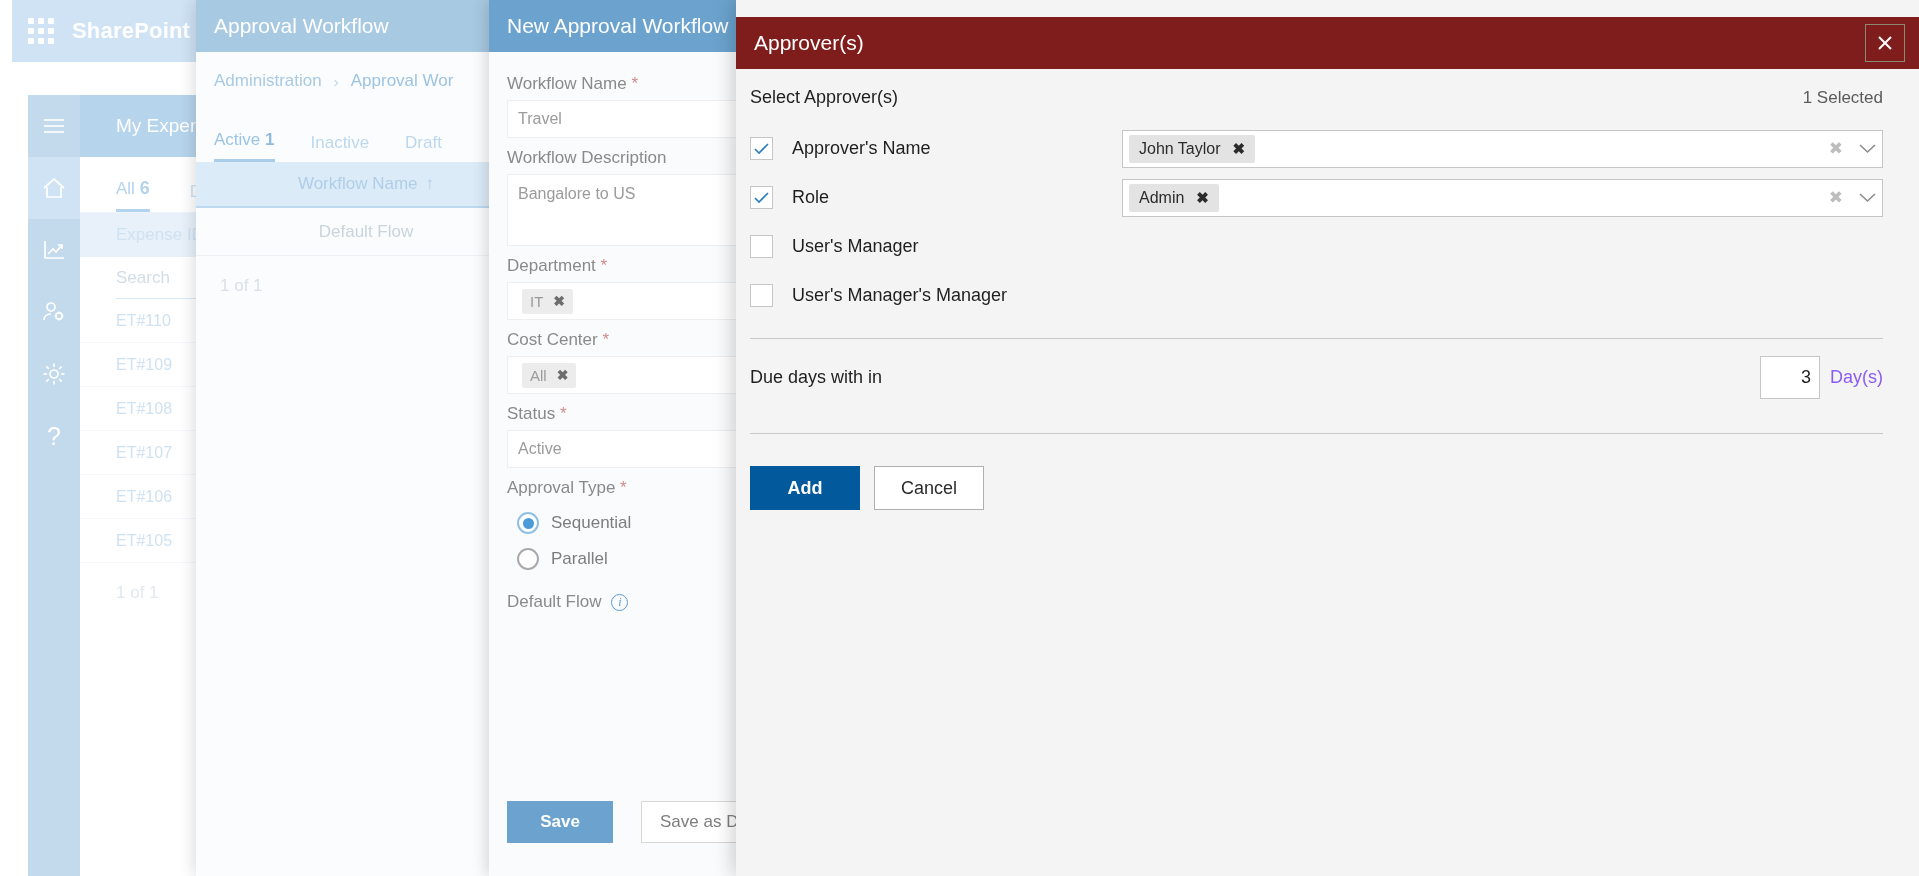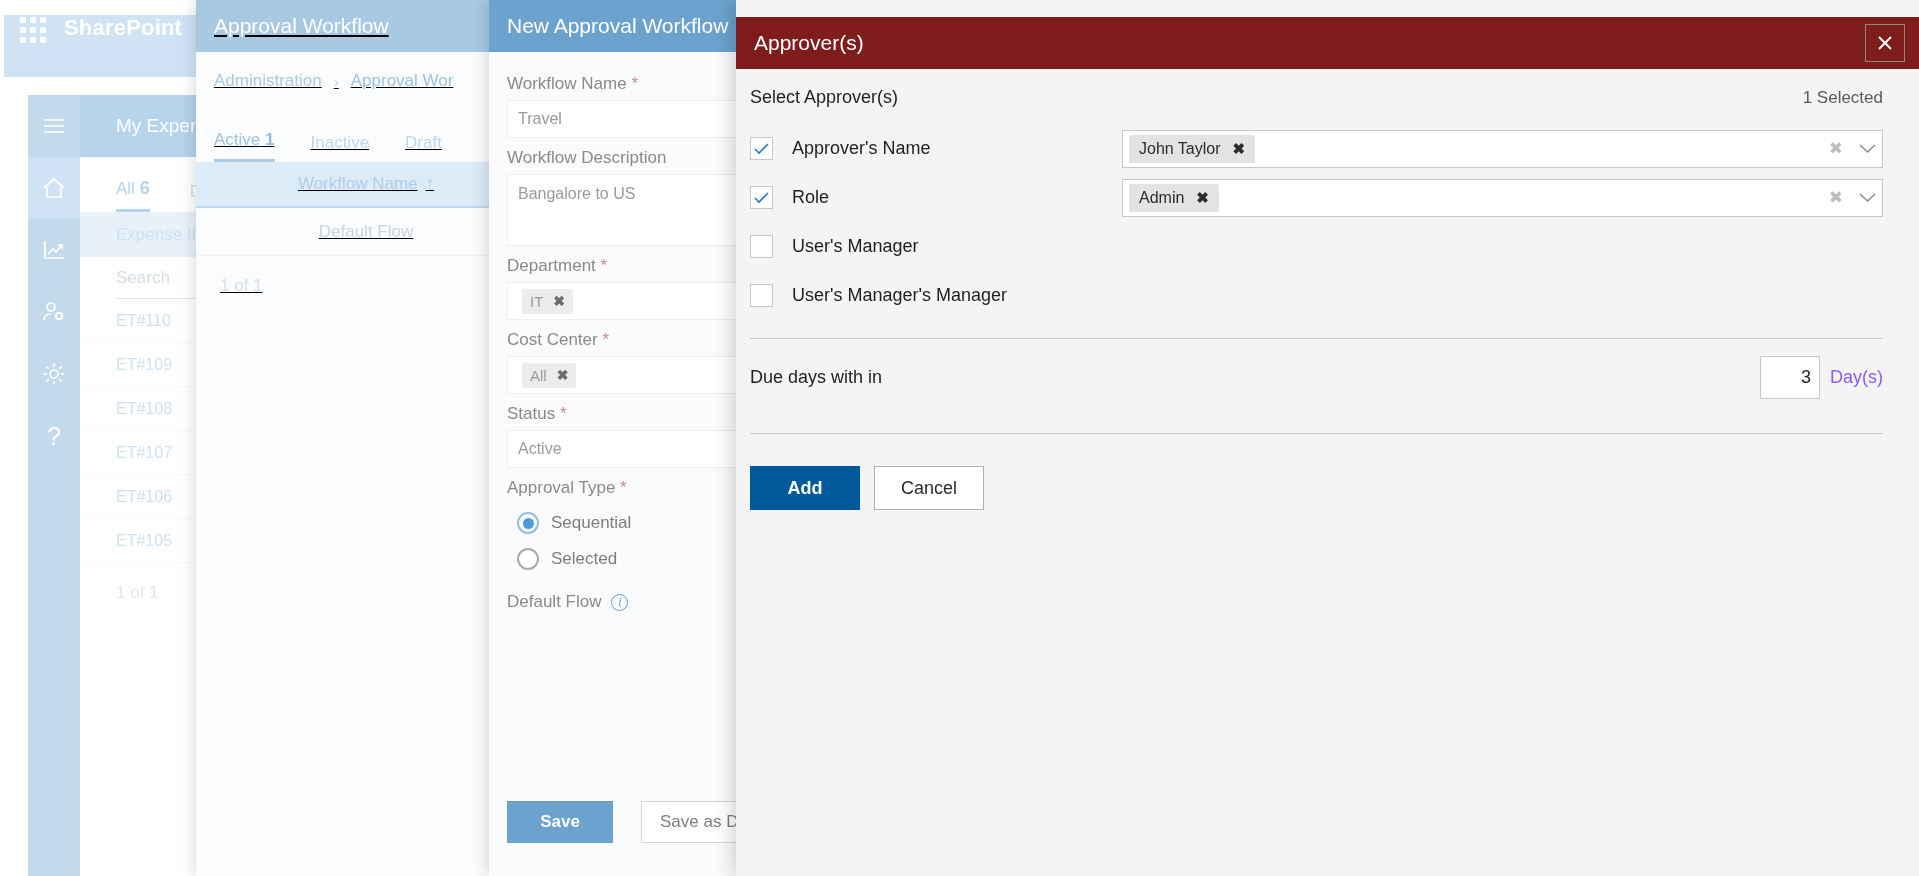--- a/index.html
+++ b/index.html
@@ -8,23 +8,23 @@
     font-family: "Liberation Sans", sans-serif;
     background: #ffffff;
     overflow: hidden;
   }
   #root { position: relative; width: 1919px; height: 876px; }
 
   
   .layer-base { position: absolute; inset: 0; background: #ffffff; }
 
   .sp-topbar {
-    position: absolute; left: 4px; top: 0; width: 240px; height: 62px;
+    position: absolute; left: 12px; top: 0; width: 240px; height: 62px;
     background: #cfe3f5;
-    display: flex; align-items: flex-start; margin-top: 15px;
+    display: flex; align-items: center;
   }
   .waffle { margin-left: 14px; width: 30px; height: 30px;
     display: grid; grid-template-columns: repeat(3, 6px); grid-template-rows: repeat(3, 6px);
     gap: 4px; align-content: center; justify-content: center; }
   .waffle i { width: 6px; height: 6px; background: #ffffff; border-radius: 1px; display: block; }
   .sp-brand { margin-left: 16px; color: #ffffff; font-size: 22px; font-weight: bold; letter-spacing: .2px; }
 
   .leftrail {
     position: absolute; left: 28px; top: 95px; width: 52px; height: 781px;
     background: #c3d9ec;
@@ -54,21 +54,20 @@
   .exp-row { height: 44px; display: flex; align-items: center; padding-left: 36px;
     color: #cfe2f2; font-size: 16px; border-bottom: 1px solid #f4f8fc; }
   .exp-footer { height: 60px; display: flex; align-items: center; padding-left: 36px;
     color: #e2e8ee; font-size: 17px; }
 
   
   .panel-aw {
     position: absolute; left: 196px; top: 0; width: 340px; height: 876px;
     background: #fbfcfd;
     box-shadow: -3px 0 14px rgba(0,0,0,0.13);
-    text-decoration: underline;
   }
   .panel-aw .ph { height: 52px; background: #a8c9e2; color: #ffffff; font-size: 21px;
     display: flex; align-items: center; padding-left: 18px; }
   .crumbs { height: 58px; display: flex; align-items: center; padding-left: 18px;
     font-size: 17px; color: #a9cae4; gap: 12px; }
   .crumbs .sep { color: #b9d4ea; font-size: 15px; }
   .crumbs .cur { color: #9cc3e2; }
   .aw-tabs { height: 52px; display: flex; align-items: flex-end; padding-left: 18px; gap: 36px; }
   .aw-tab { font-size: 17px; color: #bcd8ee; padding-bottom: 9px; }
   .aw-tab.active { color: #9cc4e4; border-bottom: 3px solid #a9cde9; }
@@ -335,21 +334,21 @@
       <div class="flabel">
         <span>Approval Type</span>
         <span class="req">*</span>
       </div>
       <div class="radio-row">
         <span class="rad on"></span>
         <span>Sequential</span>
       </div>
       <div class="radio-row">
         <span class="rad off"></span>
-        <span>Selected</span>
+        <span>Parallel</span>
       </div>
 
       <div class="defflow">
         <span>Default Flow</span>
         <span class="infoi">i</span>
       </div>
     </div>
 
     <div class="naw-actions">
       <button class="btn-save">Save</button>

